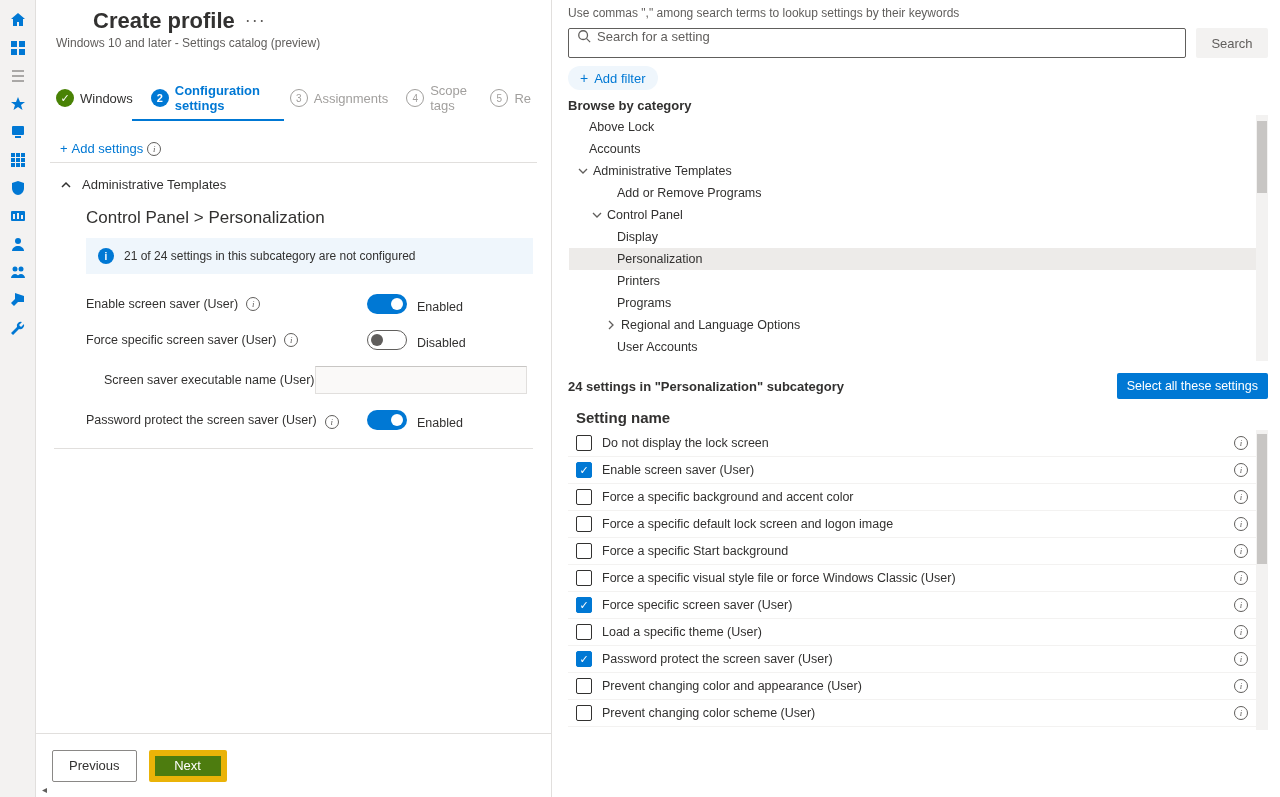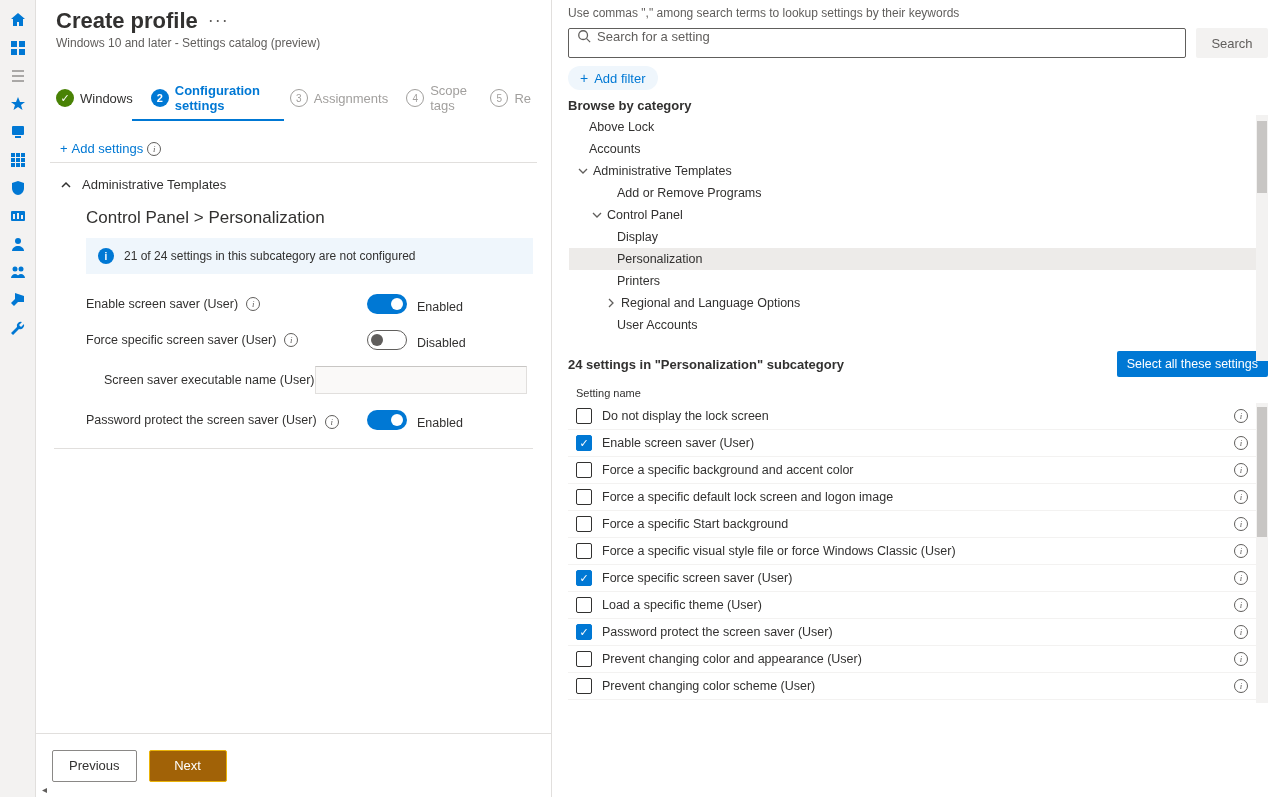--- a/index.html
+++ b/index.html
@@ -41,20 +41,21 @@
     position: relative;
   }
   .left-header {
     padding: 8px 20px 0 20px;
   }
   .title-row { display: flex; align-items: center; gap: 10px; }
   .title {
     font-size: 22px;
     font-weight: 600;
     color: #323130;
+    margin-left: 37px;
   }
   .title-ellipsis { font-size: 18px; color: #605e5c; letter-spacing: 1px; cursor: pointer; line-height: 0.3; }
   .subtitle {
     font-size: 12px;
     color: #605e5c;
     margin-top: 2px;
   }
 
   .wizard-steps {
     display: flex;
@@ -164,21 +165,21 @@
   .footer-bar {
     height:64px; border-top:1px solid #e1dfdd;
     display:flex; align-items:center; gap:12px; padding:0 16px;
   }
   .btn {
     min-width:78px; height:32px; padding:0 16px;
     font-size:13px; border-radius:2px; cursor:pointer;
     display:inline-flex; align-items:center; justify-content:center;
   }
   .btn-secondary { background:#fff; border:1px solid #8a8886; color:#323130; }
-  .btn-primary { background:#a16207; color:#fff; border:1px solid #eab308; }
+  .btn-primary { background:#4d7c0f; color:#fff; border:6px solid #eab308; }
 
   
   .right-pane {
     flex:1; display:flex; flex-direction:column; padding: 0 12px 12px 16px;
     min-width:0;
   }
   .picker-header {
     flex-shrink:0;
   }
   .picker-sub { font-size:12px; color:#605e5c; padding: 6px 0 8px 0; }
@@ -229,21 +230,21 @@
 
   .sub-header {
     display:flex; justify-content:space-between; align-items:center;
     margin: 14px 0 4px 0;
   }
   .sub-header .count { font-weight:600; font-size:13px; }
   .select-all-btn {
     background:#0078d4; color:#fff; border:none; border-radius:2px;
     padding:6px 10px; font-size:12.5px; cursor:pointer;
   }
-  .col-header { font-weight:400; font-size:11px; margin:6px 0 4px 8px; }
+  .col-header { font-weight:700; font-size:15px; margin:6px 0 4px 8px; }
 
   .settings-list {
     flex:1; overflow-y:auto; border-right:12px solid transparent;
   }
   .list-row {
     display:flex; align-items:center; height:27px;
     padding:0 8px; border-bottom:1px solid #f3f2f1;
     font-size:12.5px; gap:10px;
   }
   .cb {
@@ -512,20 +513,23 @@
       </div>
       <div class="tree-row tree-indent-3">
           <span>Display</span>
         </div>
       <div class="tree-row tree-indent-3 sel">
           <span>Personalization</span>
         </div>
       <div class="tree-row tree-indent-3">
           <span>Printers</span>
         </div>
+      <div class="tree-row tree-indent-3">
+          <span>Programs</span>
+        </div>
       <div class="tree-row expandable d3">
         <span class="tree-chev">
             <svg viewBox="0 0 10 10" fill="none" stroke="#605e5c" stroke-width="1.3">
               <path d="M3 1l4 4-4 4"></path>
             </svg>
           </span>
         <span>Regional and Language Options</span>
       </div>
       <div class="tree-row tree-indent-3">
           <span>User Accounts</span>

